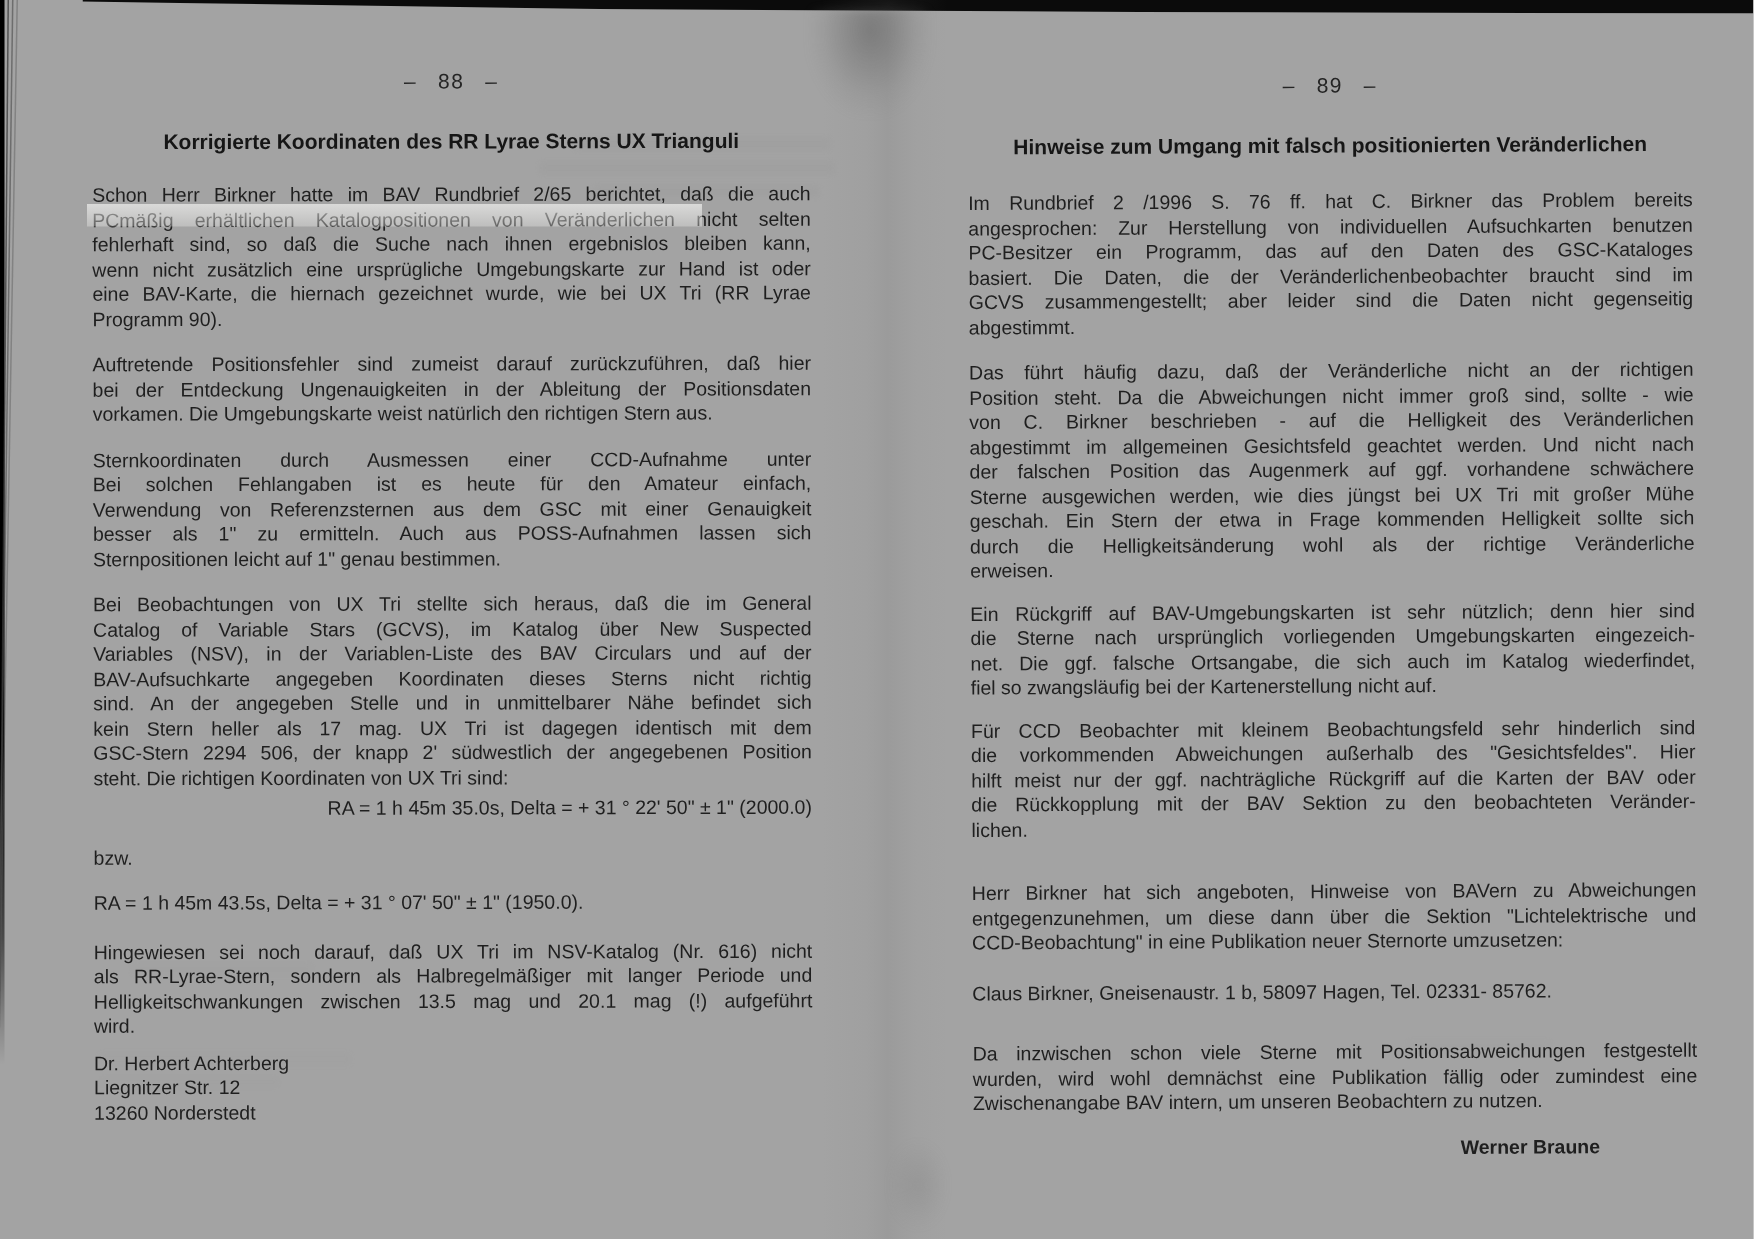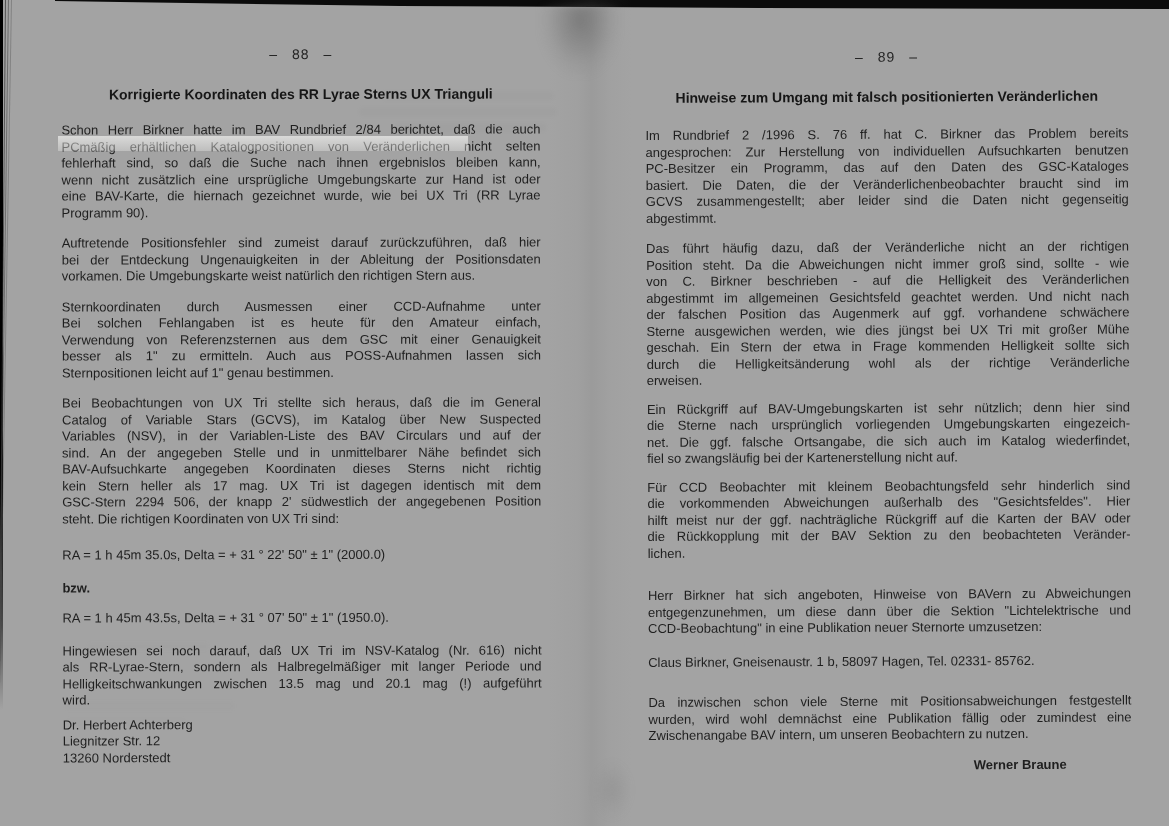--- a/index.html
+++ b/index.html
@@ -60,22 +60,22 @@
   }
   .doc-title{
     text-align:center;font-weight:bold;font-size:14px;height:18px;line-height:18px;
     margin-top:22px;color:#161616;
   }
   .line{white-space:nowrap;height:16.5px;line-height:16.5px;font-size:13px;}
   .jline{text-align:justify;text-align-last:justify;}
   .block{margin-top:14px;}
   
   #left-blocks .block:nth-child(1){margin-top:19px;}
-  #left-blocks .block:nth-child(5){margin-top:20px;}
-  #left-blocks .block:nth-child(6){margin-top:16px;font-weight:bold;}
+  #left-blocks .block:nth-child(5){margin-top:4px;text-align:right;}
+  #left-blocks .block:nth-child(6){margin-top:16px;}
   #left-blocks .block:nth-child(8){margin-top:16px;}
   #left-blocks .block:nth-child(9){margin-top:8px;}
   
   #right-blocks .block:nth-child(1){margin-top:21px;}
   #right-blocks .block:nth-child(3){margin-top:12px;}
   #right-blocks .block:nth-child(4){margin-top:12px;}
   #right-blocks .block:nth-child(5){margin-top:26px;}
   #right-blocks .block:nth-child(6){margin-top:17px;}
   #right-blocks .block:nth-child(7){margin-top:24px;}
   #right-blocks .block:nth-child(8){margin-top:14px;margin-left:325px;font-weight:bold;}
@@ -101,21 +101,21 @@
   <div class="ghost g4"></div>
   <div class="ghost g5"></div>
   <div class="ghost g6"></div>
   <div class="ghost g7"></div>
 
   <div class="page page-left">
     <div class="pageno">– 88 –</div>
     <div class="doc-title">Korrigierte Koordinaten des RR Lyrae Sterns UX Trianguli</div>
     <div id="left-blocks">
         <div class="block para">
-          <div class="line jline">Schon Herr Birkner hatte im BAV Rundbrief 2/84 berichtet, daß die auch</div>
+          <div class="line jline">Schon Herr Birkner hatte im BAV Rundbrief 2/65 berichtet, daß die auch</div>
           <div class="line jline">PCmäßig erhältlichen Katalogpositionen von Veränderlichen nicht selten</div>
           <div class="line jline">fehlerhaft sind, so daß die Suche nach ihnen ergebnislos bleiben kann,</div>
           <div class="line jline">wenn nicht zusätzlich eine ursprügliche Umgebungskarte zur Hand ist oder</div>
           <div class="line jline">eine BAV-Karte, die hiernach gezeichnet wurde, wie bei UX Tri (RR Lyrae</div>
           <div class="line">Programm 90).</div>
         </div>
         <div class="block para">
           <div class="line jline">Auftretende Positionsfehler sind zumeist darauf zurückzuführen, daß hier</div>
           <div class="line jline">bei der Entdeckung Ungenauigkeiten in der Ableitung der Positionsdaten</div>
           <div class="line">vorkamen. Die Umgebungskarte weist natürlich den richtigen Stern aus.</div>
@@ -124,22 +124,22 @@
           <div class="line jline">Sternkoordinaten durch Ausmessen einer CCD-Aufnahme unter</div>
           <div class="line jline">Bei solchen Fehlangaben ist es heute für den Amateur einfach,</div>
           <div class="line jline">Verwendung von Referenzsternen aus dem GSC mit einer Genauigkeit</div>
           <div class="line jline">besser als 1" zu ermitteln. Auch aus POSS-Aufnahmen lassen sich</div>
           <div class="line">Sternpositionen leicht auf 1" genau bestimmen.</div>
         </div>
         <div class="block para">
           <div class="line jline">Bei Beobachtungen von UX Tri stellte sich heraus, daß die im General</div>
           <div class="line jline">Catalog of Variable Stars (GCVS), im Katalog über New Suspected</div>
           <div class="line jline">Variables (NSV), in der Variablen-Liste des BAV Circulars und auf der</div>
+          <div class="line jline">BAV-Aufsuchkarte angegeben Koordinaten dieses Sterns nicht richtig</div>
           <div class="line jline">sind. An der angegeben Stelle und in unmittelbarer Nähe befindet sich</div>
-          <div class="line jline">BAV-Aufsuchkarte angegeben Koordinaten dieses Sterns nicht richtig</div>
           <div class="line jline">kein Stern heller als 17 mag. UX Tri ist dagegen identisch mit dem</div>
           <div class="line jline">GSC-Stern 2294 506, der knapp 2' südwestlich der angegebenen Position</div>
           <div class="line">steht. Die richtigen Koordinaten von UX Tri sind:</div>
         </div>
         <div class="block line">
           <div class="line">RA = 1 h 45m 35.0s,  Delta = + 31 ° 22' 50"  ± 1" (2000.0)</div>
         </div>
         <div class="block line">
           <div class="line">bzw.</div>
         </div>

